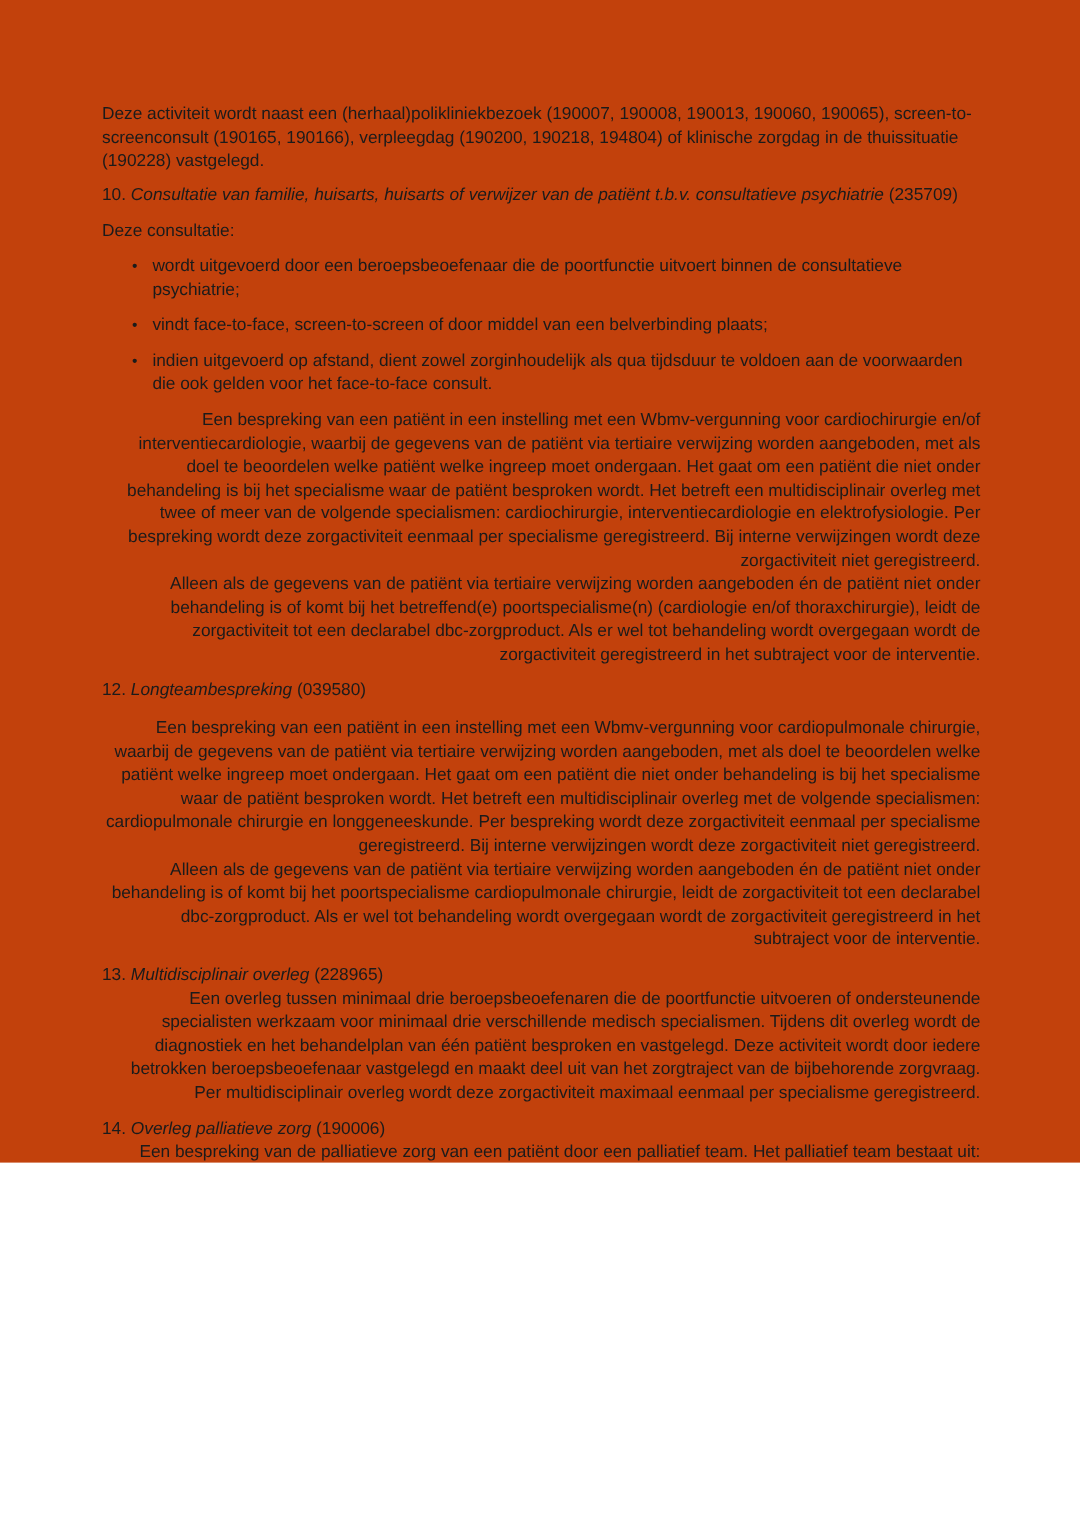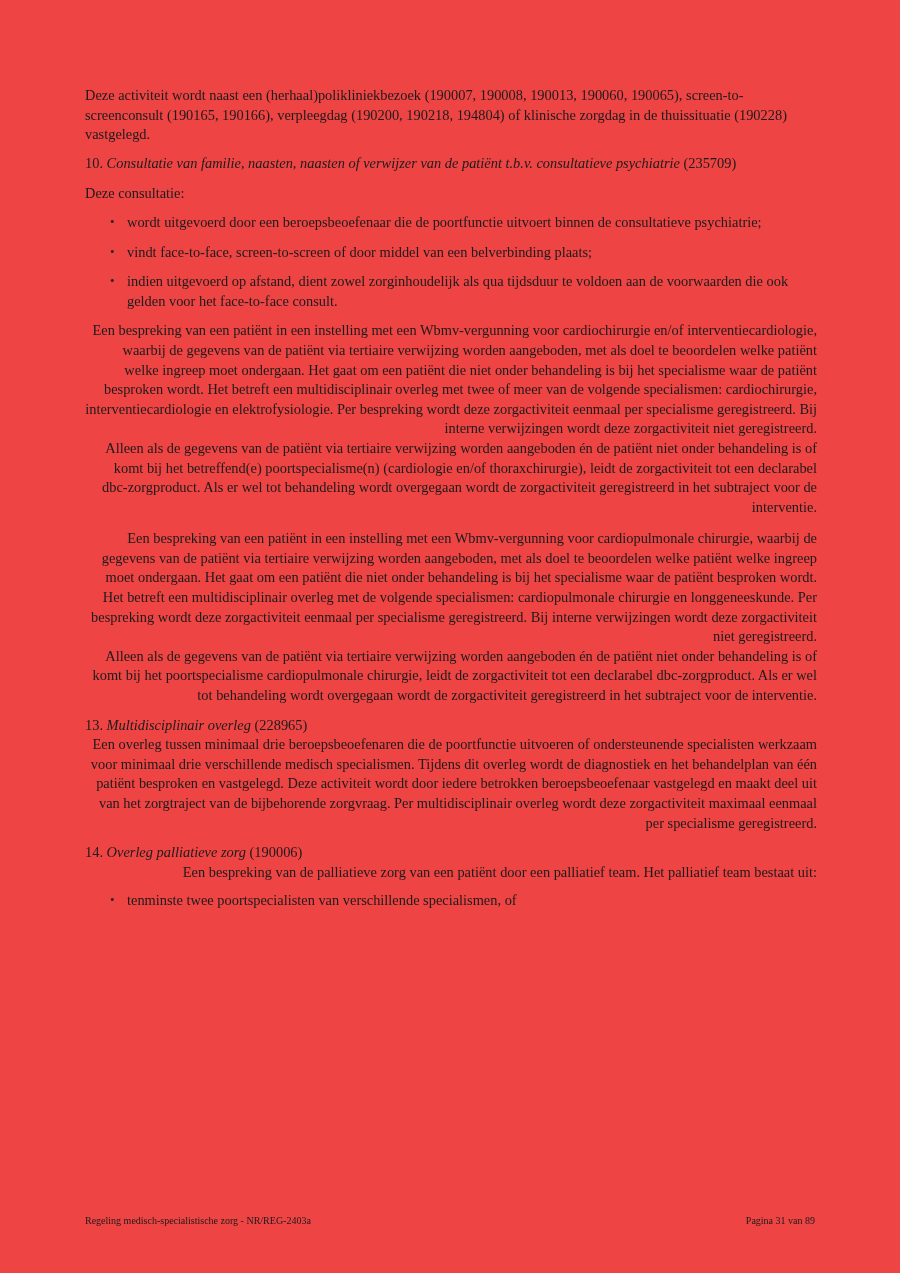--- a/index.html
+++ b/index.html
@@ -1,23 +1,23 @@
 <!DOCTYPE html>
 <html><head>
 <meta charset="utf-8">
 <style>
   * { margin: 0; padding: 0; box-sizing: border-box; }
   html, body { background: #ffffff; }
   .page {
     position: relative;
     width: 900px;
-    height: 1273px;
-    background: #ef4444;
+    height: 969px;
+    background: #c2410c;
     color: #1b1b1b;
-    font-family: Liberation Serif, serif;
+    font-family: Liberation Sans, sans-serif;
     font-size: 14.4px;
     line-height: 19.6px;
     overflow: hidden;
   }
   .content {
     position: absolute;
     top: 86px;
     left: 85px;
     width: 732px;
   }
@@ -57,35 +57,36 @@
   }
 </style>
 </head>
 <body>
 
 <div class="page">
   <div class="content">
 
     <p class="para">Deze activiteit wordt naast een (herhaal)polikliniekbezoek (190007, 190008, 190013, 190060, 190065), screen-to-screenconsult (190165, 190166), verpleegdag (190200, 190218, 194804) of klinische zorgdag in de thuissituatie (190228) vastgelegd.</p>
 
-    <p class="sec-heading"><span>10.</span> <span class="sec-title-italic">Consultatie van familie, naasten, naasten of verwijzer van de patiënt t.b.v. consultatieve psychiatrie</span> <span>(235709)</span></p>
+    <p class="sec-heading"><span>10.</span> <span class="sec-title-italic">Consultatie van familie, huisarts, huisarts of verwijzer van de patiënt t.b.v. consultatieve psychiatrie</span> <span>(235709)</span></p>
 
     <p class="lead">Deze consultatie:</p>
 
     <ul class="bullets">
       <li><span>wordt uitgevoerd door een beroepsbeoefenaar die de poortfunctie uitvoert binnen de consultatieve psychiatrie;</span></li>
       <li><span>vindt face-to-face, screen-to-screen of door middel van een belverbinding plaats;</span></li>
       <li><span>indien uitgevoerd op afstand, dient zowel zorginhoudelijk als qua tijdsduur te voldoen aan de voorwaarden die ook gelden voor het face-to-face consult.</span></li>
     </ul>
 
     <div class="sec-body">
       <span class="sub-para">Een bespreking van een patiënt in een instelling met een Wbmv-vergunning voor cardiochirurgie en/of interventiecardiologie, waarbij de gegevens van de patiënt via tertiaire verwijzing worden aangeboden, met als doel te beoordelen welke patiënt welke ingreep moet ondergaan. Het gaat om een patiënt die niet onder behandeling is bij het specialisme waar de patiënt besproken wordt. Het betreft een multidisciplinair overleg met twee of meer van de volgende specialismen: cardiochirurgie, interventiecardiologie en elektrofysiologie. Per bespreking wordt deze zorgactiviteit eenmaal per specialisme geregistreerd. Bij interne verwijzingen wordt deze zorgactiviteit niet geregistreerd.</span>
       <span class="sub-para">Alleen als de gegevens van de patiënt via tertiaire verwijzing worden aangeboden én de patiënt niet onder behandeling is of komt bij het betreffend(e) poortspecialisme(n) (cardiologie en/of thoraxchirurgie), leidt de zorgactiviteit tot een declarabel dbc-zorgproduct. Als er wel tot behandeling wordt overgegaan wordt de zorgactiviteit geregistreerd in het subtraject voor de interventie.</span>
     </div>
 
+    <p class="sec-heading gap-small"><span>12.</span> <span class="sec-title-italic">Longteambespreking</span> <span>(039580)</span></p>
     <div class="sec-body body-gap">
       <span class="sub-para">Een bespreking van een patiënt in een instelling met een Wbmv-vergunning voor cardiopulmonale chirurgie, waarbij de gegevens van de patiënt via tertiaire verwijzing worden aangeboden, met als doel te beoordelen welke patiënt welke ingreep moet ondergaan. Het gaat om een patiënt die niet onder behandeling is bij het specialisme waar de patiënt besproken wordt. Het betreft een multidisciplinair overleg met de volgende specialismen: cardiopulmonale chirurgie en longgeneeskunde. Per bespreking wordt deze zorgactiviteit eenmaal per specialisme geregistreerd. Bij interne verwijzingen wordt deze zorgactiviteit niet geregistreerd.</span>
       <span class="sub-para">Alleen als de gegevens van de patiënt via tertiaire verwijzing worden aangeboden én de patiënt niet onder behandeling is of komt bij het poortspecialisme cardiopulmonale chirurgie, leidt de zorgactiviteit tot een declarabel dbc-zorgproduct. Als er wel tot behandeling wordt overgegaan wordt de zorgactiviteit geregistreerd in het subtraject voor de interventie.</span>
     </div>
 
     <p class="sec-heading gap-small"><span>13.</span> <span class="sec-title-italic">Multidisciplinair overleg</span> <span>(228965)</span></p>
     <div class="sec-body">
       <span class="sub-para">Een overleg tussen minimaal drie beroepsbeoefenaren die de poortfunctie uitvoeren of ondersteunende specialisten werkzaam voor minimaal drie verschillende medisch specialismen. Tijdens dit overleg wordt de diagnostiek en het behandelplan van één patiënt besproken en vastgelegd. Deze activiteit wordt door iedere betrokken beroepsbeoefenaar vastgelegd en maakt deel uit van het zorgtraject van de bijbehorende zorgvraag. Per multidisciplinair overleg wordt deze zorgactiviteit maximaal eenmaal per specialisme geregistreerd.</span>
     </div>
 

